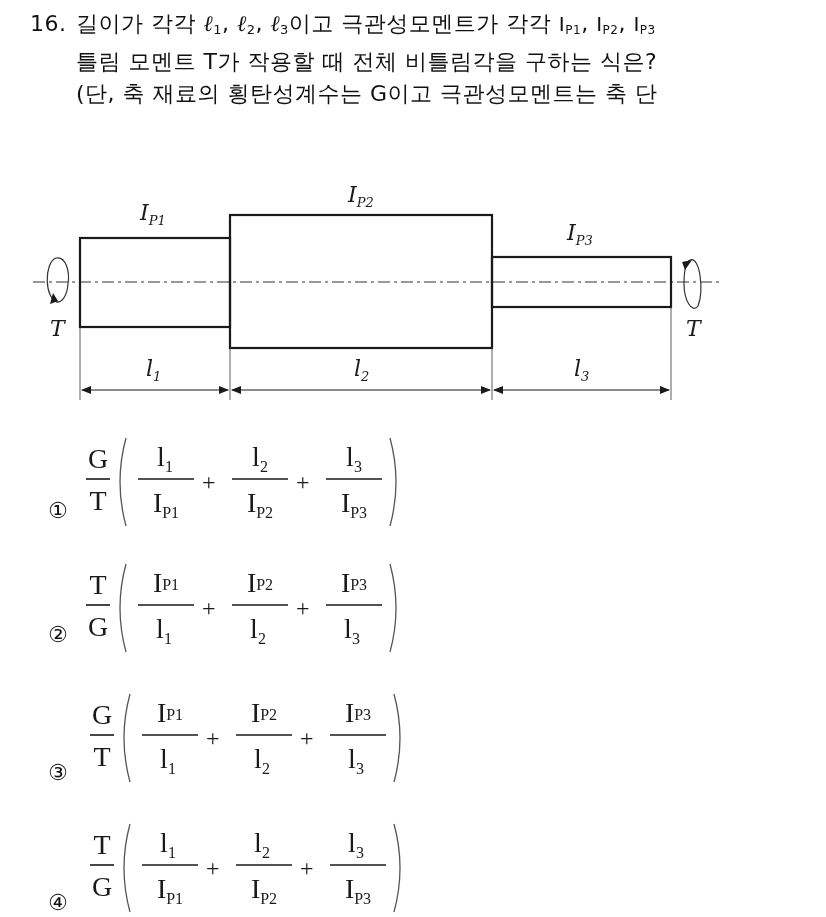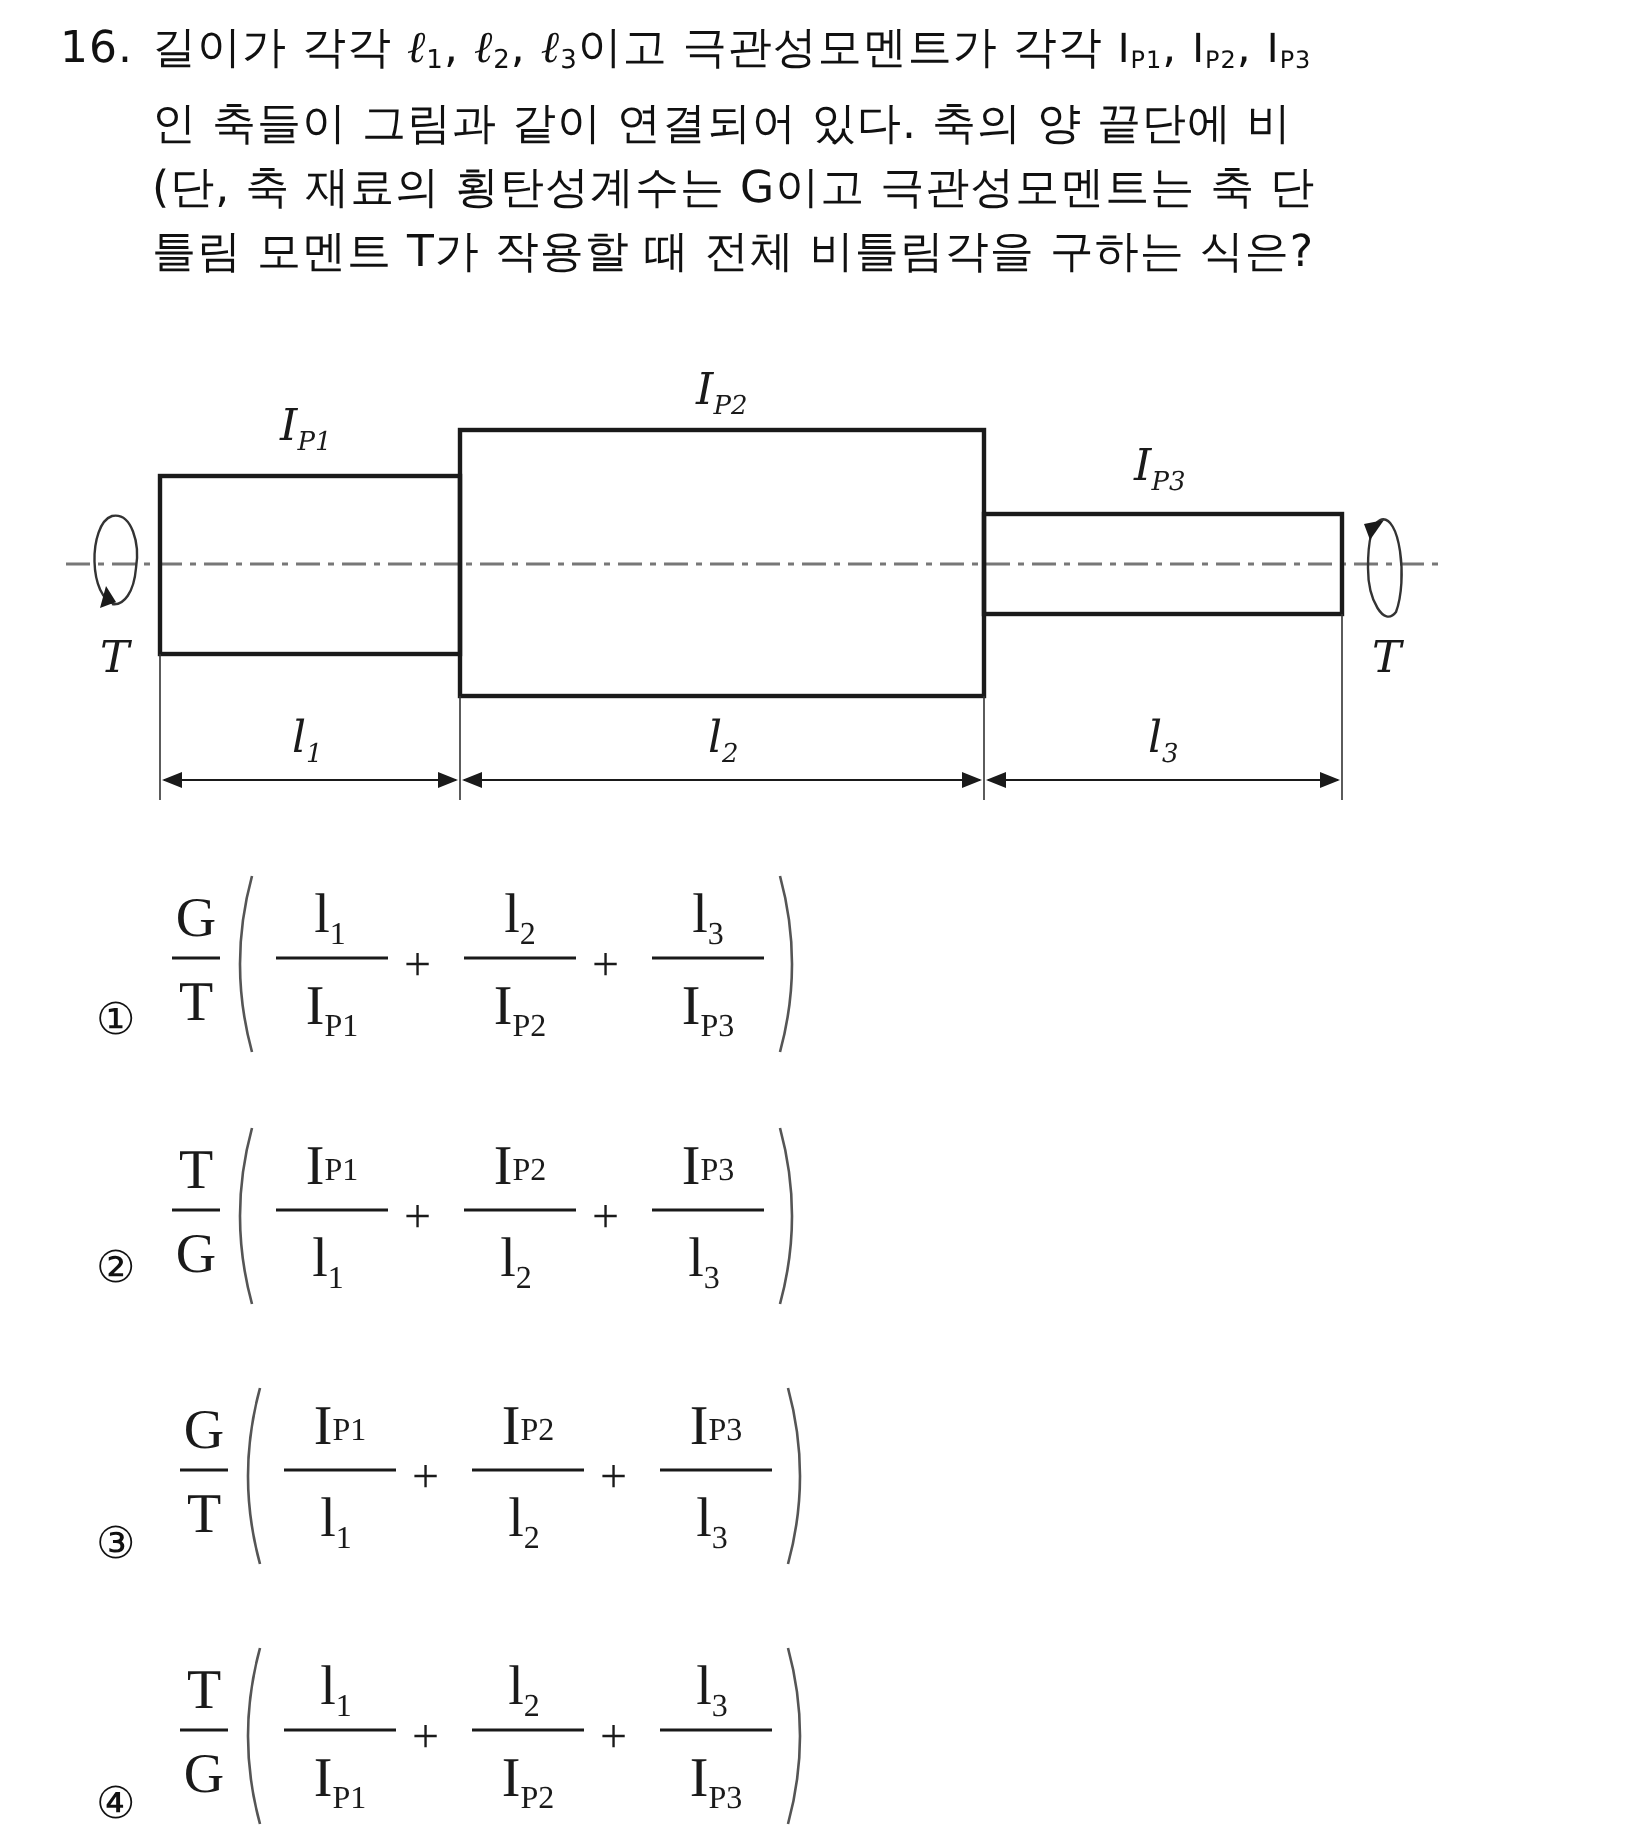--- a/index.html
+++ b/index.html
@@ -25,23 +25,22 @@
   }
   .formula { position: absolute; left: 38px; top: 0; }
 </style>
 </head>
 <body>
 
 <div class="question">
   <div class="q-line">
     <span class="q-num">16.</span><span>길이가 각각 </span><span class="ell">ℓ</span><span class="sub">1</span><span>, </span><span class="ell">ℓ</span><span class="sub">2</span><span>, </span><span class="ell">ℓ</span><span class="sub">3</span><span>이고 극관성모멘트가 각각 </span><span class="ip"><span>I</span><span class="sub">P1</span></span><span>, </span><span class="ip"><span>I</span><span class="sub">P2</span></span><span>, </span><span class="ip"><span>I</span><span class="sub">P3</span></span>
   </div>
-  <div class="q-line indent">인 축들이 그림과 같이 연결되어 있다. 축의 양 끝단에 비</div>
+  <div class="q-line indent">틀림 모멘트 T가 작용할 때 전체 비틀림각을 구하는 식은?</div>
   <div class="q-line indent">(단, 축 재료의 횡탄성계수는 G이고 극관성모멘트는 축 단</div>
-  <div class="q-line indent">틀림 모멘트 T가 작용할 때 전체 비틀림각을 구하는 식은?</div>
 </div>
 
 <svg class="diagram" width="826" height="240" viewBox="0 180 826 240" xmlns="http://www.w3.org/2000/svg">
   <defs>
     <marker id="arrR" markerWidth="10" markerHeight="8" refX="9" refY="4" orient="auto">
         <path d="M0,0 L10,4 L0,8 Z" fill="#1a1a1a"></path>
       </marker>
     <marker id="arrL" markerWidth="10" markerHeight="8" refX="1" refY="4" orient="auto">
         <path d="M10,0 L0,4 L10,8 Z" fill="#1a1a1a"></path>
       </marker>

